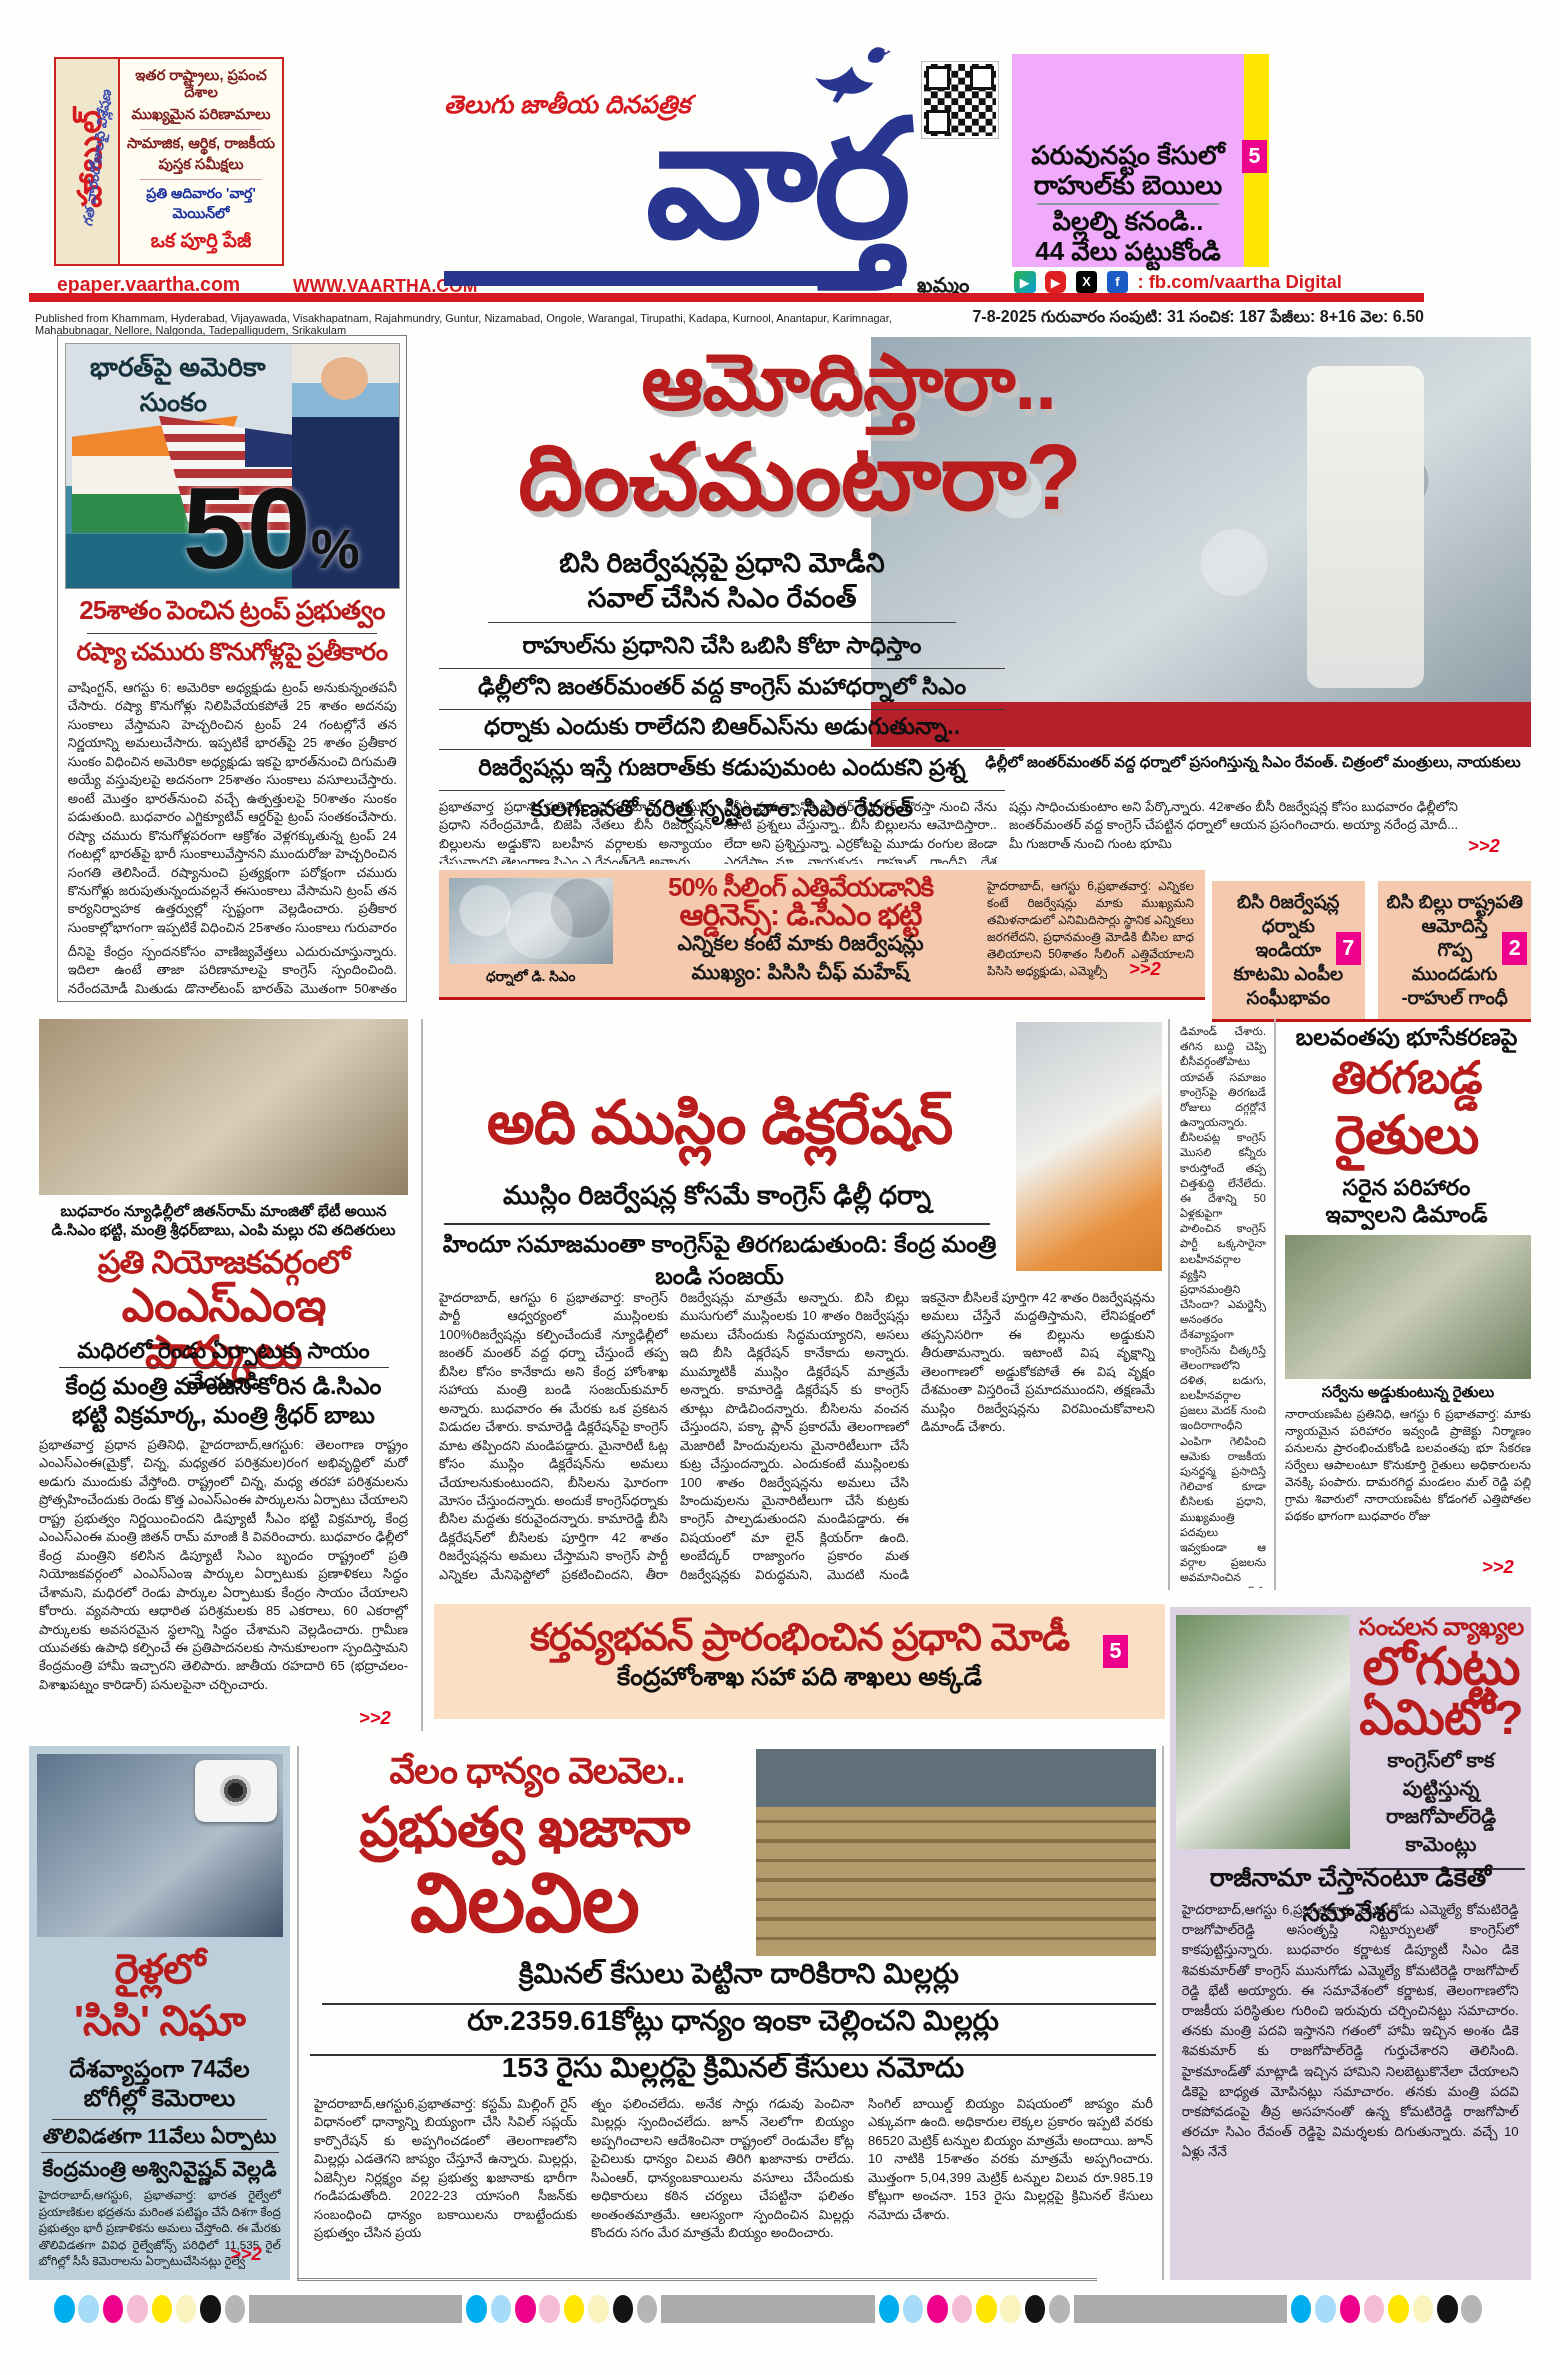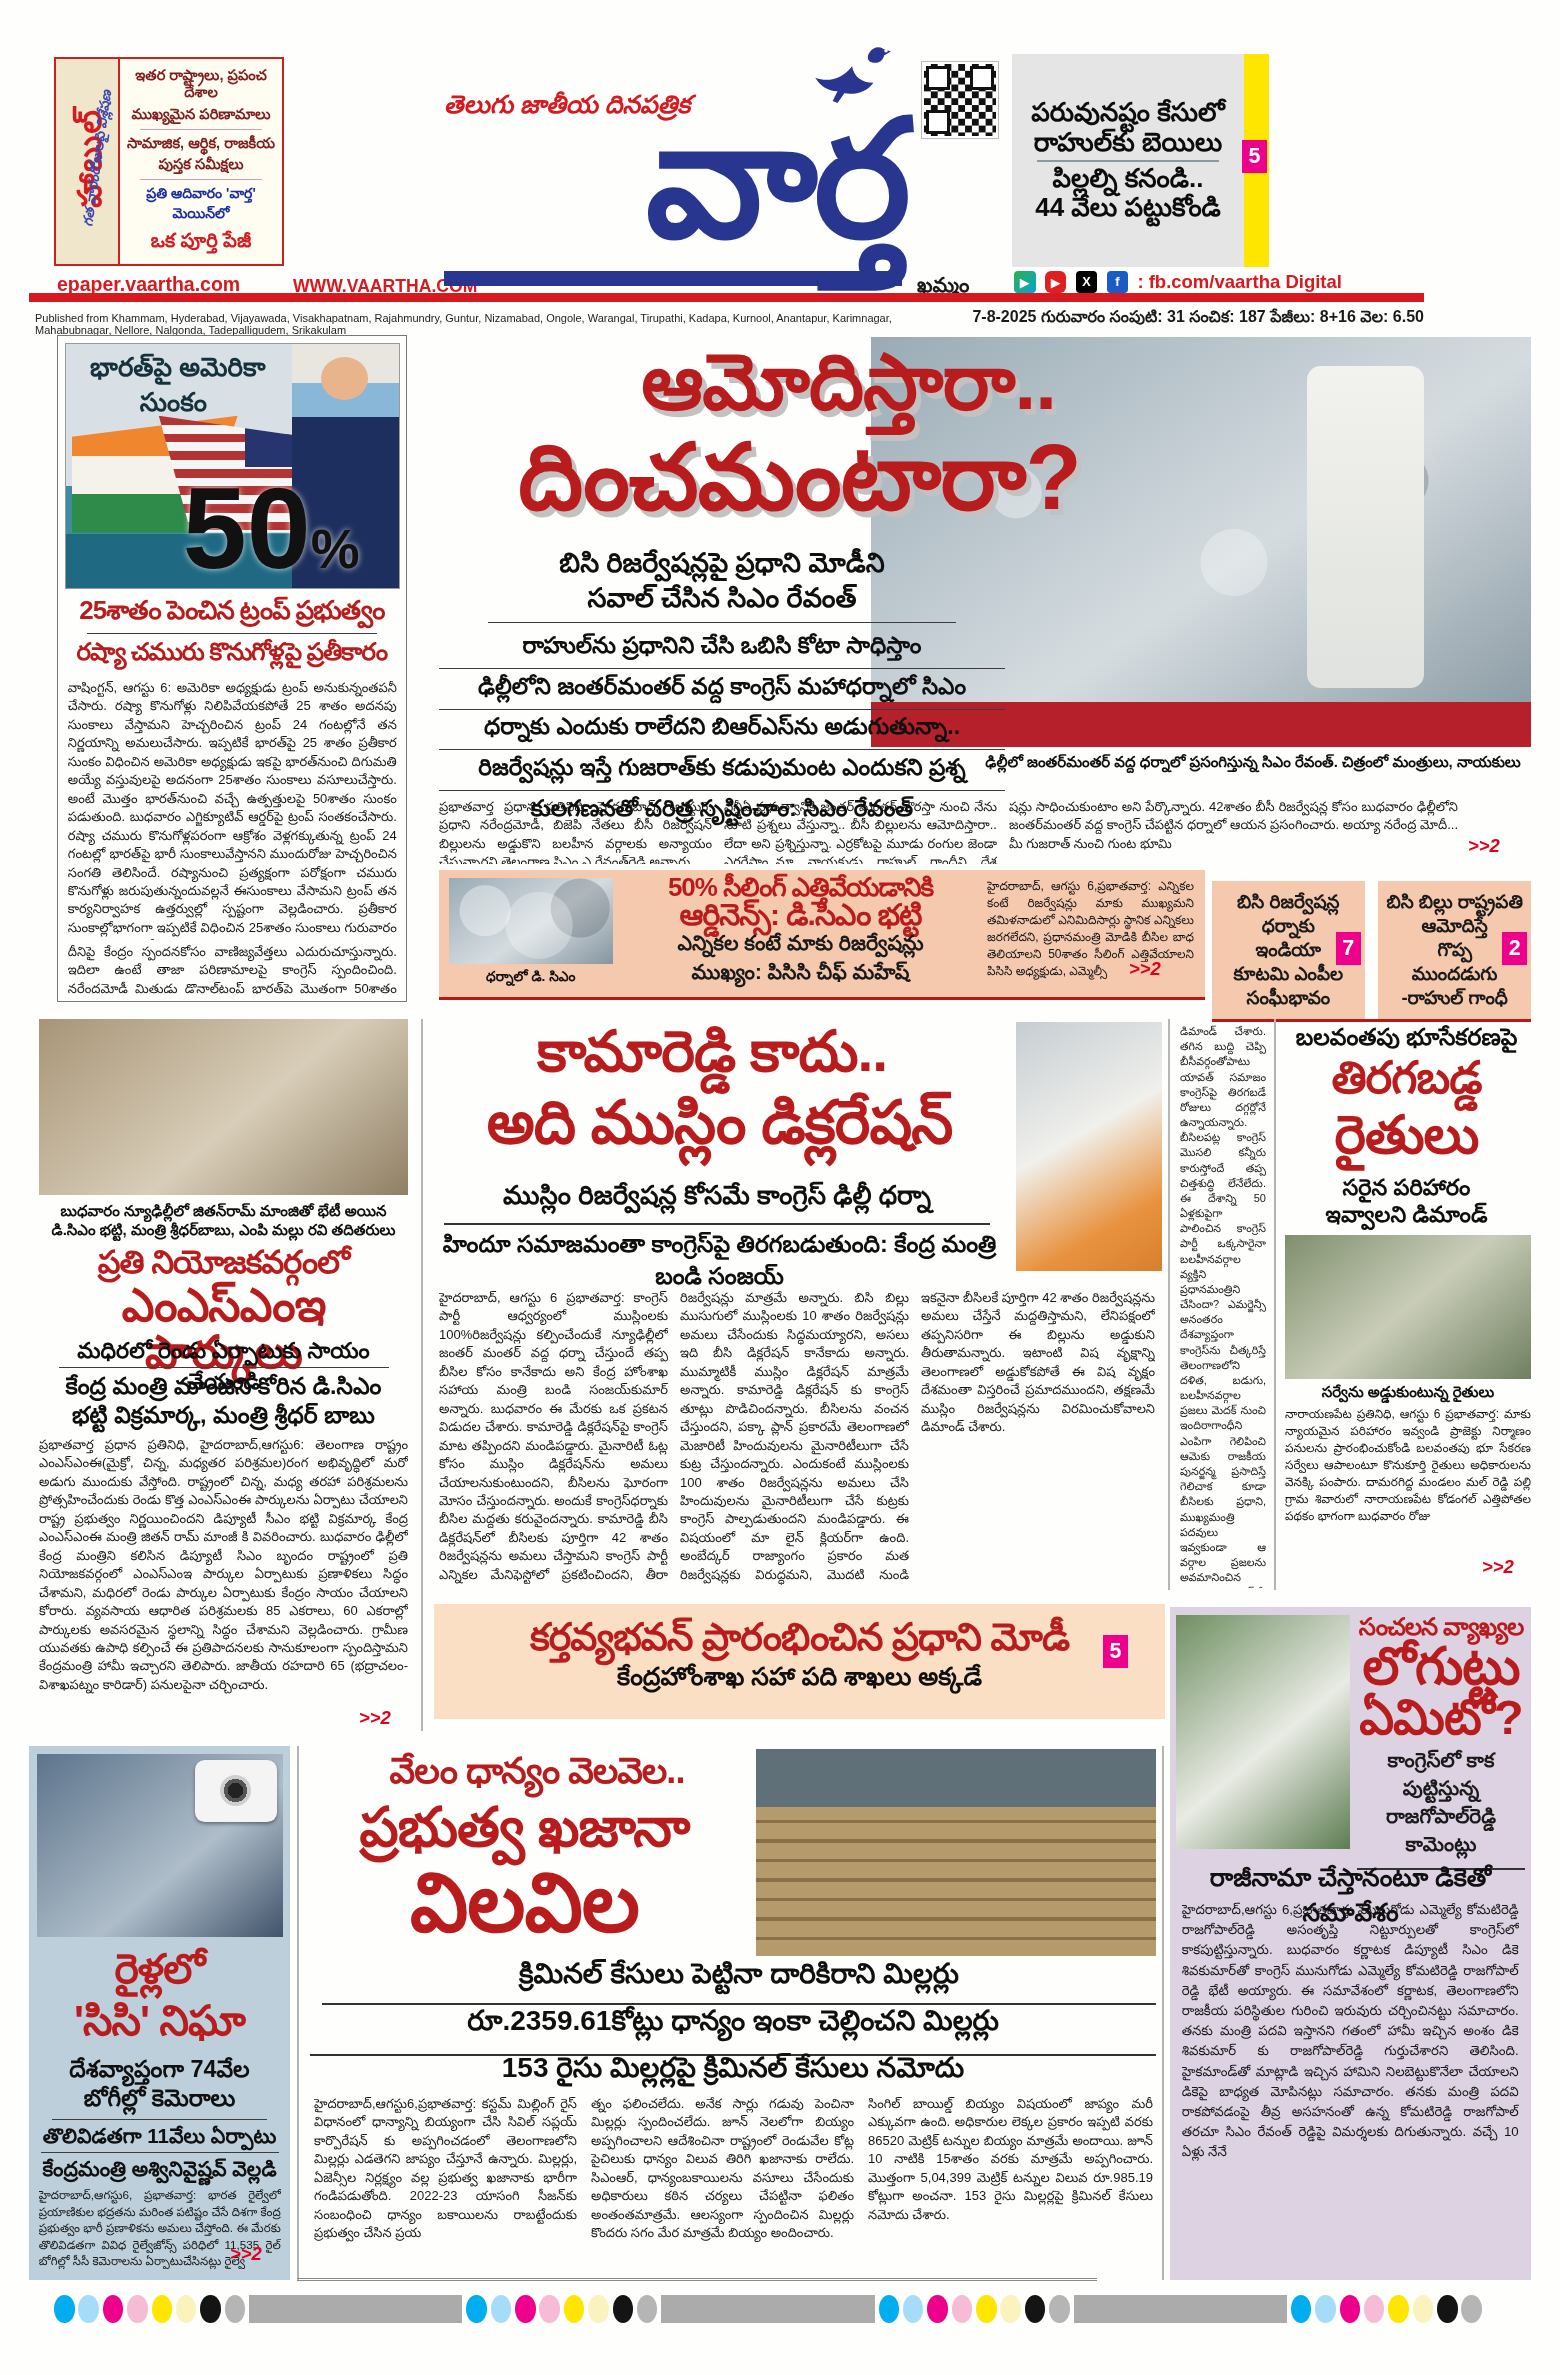--- a/index.html
+++ b/index.html
@@ -33,21 +33,21 @@
          color:#3a49b0;font-weight:700;font-style:italic;font-size:13.7px}
   .promo-right{flex:1;display:flex;flex-direction:column;justify-content:space-evenly;text-align:center;padding:3.9px 2.9px}
   .pg{color:#7f1d1d;font-weight:800;font-size:14.6px;line-height:1.2}
   .pb{color:#1b2f9e;font-weight:800;font-size:14px}
   .pr{color:#d71920;font-weight:900;font-size:19.5px}
   .pdiv{height:1px;background:#d89ab5;margin:1px 17.6px}
   
   .logo{color:#28368f;font-weight:900;line-height:.92;letter-spacing:-3.9px}
   .qr{background:repeating-conic-gradient(#111 0% 25%, #fff 0% 50%) 0 0/13.7px 13.7px;border:2.9px solid #fff;outline:1px solid #bbb}
   .qr .fp{position:absolute;width:17.6px;height:17.6px;border:3.9px solid #111;background:#fff}
-  .topbox{background:#e5e5e5;display:flex;flex-direction:column;justify-content:center;text-align:center;
+  .topbox{background:#f0abfc;display:flex;flex-direction:column;justify-content:flex-end;text-align:center;
           font-weight:800;color:#0c0c0c}
   .tb1{font-size:26px;line-height:1.15}
   .tbdiv{border-top:2.9px double #8a9aa4;margin:2px 25px}
   .ystripe{position:absolute;right:0;top:0;bottom:0;width:25px;background:#ffe600}
   .sic{display:inline-flex;width:21.5px;height:21.5px;border-radius:3.9px;color:#fff;align-items:center;justify-content:center;
        font-size:12.7px;font-weight:800;margin-right:4.9px;vertical-align:middle}
   
   .tg{background:linear-gradient(#d9e0e5 0 58%,#3f8ba0 58% 78%,#1f6a82 78%);overflow:hidden;border:1px solid #9a9a9a}
   .shipL{position:absolute;left:5.9px;bottom:55px;width:166px;height:117px;
          background:linear-gradient(#f0862e 0 34%,#f4f2ea 34% 67%,#2e8b4a 67%);clip-path:polygon(0 18%,100% 0,76% 100%,0 100%)}
@@ -219,21 +219,20 @@
   <div class="abs pcap" style="left:39px;top:1202px;width:369px">బుధవారం న్యూఢిల్లీలో జితన్‌రామ్ మాంజితో భేటీ అయిన డి.సిఎం భట్టి, మంత్రి శ్రీధర్‌బాబు, ఎంపి మల్లు రవి తదితరులు</div>
   <div class="abs hl c" style="left:39px;top:1246px;width:369px;font-size:32px">ప్రతి నియోజకవర్గంలో</div>
   <div class="abs hl c" style="left:39px;top:1282px;width:369px;font-size:46px">ఎంఎస్ఎంఇ పార్కులు</div>
   <div class="abs deckline" style="left:39px;top:1338px;width:369px;font-size:22px">మధిరలో రెండు ఏర్పాటుకు సాయం చేయండి</div>
   <div class="abs tr" style="left:59px;top:1367px;width:330px"></div>
   <div class="abs deckline" style="left:39px;top:1373px;width:369px;font-size:23.4px">కేంద్ర మంత్రి మాంజిని కోరిన డి.సిఎం</div>
   <div class="abs deckline" style="left:39px;top:1402px;width:369px;font-size:23.4px">భట్టి విక్రమార్క, మంత్రి శ్రీధర్ బాబు</div>
   <div class="abs bt j" style="left:39px;top:1436px;width:369px;height:293px">ప్రభాతవార్త ప్రధాన ప్రతినిధి, హైదరాబాద్,ఆగస్టు6: తెలంగాణ రాష్ట్రం ఎంఎస్ఎంఈ(మైక్రో, చిన్న, మధ్యతర పరిశ్రమల)రంగ అభివృద్ధిలో మరో అడుగు ముందుకు వేస్తోంది. రాష్ట్రంలో చిన్న, మధ్య తరహా పరిశ్రమలను ప్రోత్సహించేందుకు రెండు కొత్త ఎంఎస్ఎంఈ పార్కులను ఏర్పాటు చేయాలని రాష్ట్ర ప్రభుత్వం నిర్ణయించిందని డిప్యూటీ సీఎం భట్టి విక్రమార్క కేంద్ర ఎంఎస్ఎంఈ మంత్రి జితన్ రామ్ మాంజీ కి వివరించారు. బుధవారం ఢిల్లీలో కేంద్ర మంత్రిని కలిసిన డిప్యూటీ సిఎం బృందం రాష్ట్రంలో ప్రతి నియోజకవర్గంలో ఎంఎస్ఎంఇ పార్కుల ఏర్పాటుకు ప్రణాళికలు సిద్ధం చేశామని, మధిరలో రెండు పార్కుల ఏర్పాటుకు కేంద్రం సాయం చేయాలని కోరారు. వ్యవసాయ ఆధారిత పరిశ్రమలకు 85 ఎకరాలు, 60 ఎకరాల్లో పార్కులకు అవసరమైన స్థలాన్ని సిద్ధం చేశామని వెల్లడించారు. గ్రామీణ యువతకు ఉపాధి కల్పించే ఈ ప్రతిపాదనలకు సానుకూలంగా స్పందిస్తామని కేంద్రమంత్రి హామీ ఇచ్చారని తెలిపారు. జాతీయ రహదారి 65 (భద్రాచలం-విశాఖపట్నం కారిడార్) పనులపైనా చర్చించారు.</div>
   <div class="abs more" style="left:359px;top:1709px">&gt;&gt;2</div>
 
-  <div class="abs hl c" style="left:439px;top:1022px;width:546px;font-size:57px">కామారెడ్డి కాదు..</div>
   <div class="abs hl c" style="left:434px;top:1092px;width:571px;font-size:60px">అది ముస్లిం డిక్లరేషన్</div>
   <div class="photo abs" style="left:1016px;top:1022px;width:146px;height:249px;background:linear-gradient(150deg,#c6cdd2,#f0f0ec 45%,#e8923f 78%,#d87f2c)"></div>
   <div class="abs deckline" style="left:444px;top:1180px;width:546px;font-size:26px;border-bottom:2px solid #333;padding-bottom:5.9px">ముస్లిం రిజర్వేషన్ల కోసమే కాంగ్రెస్ ఢిల్లీ ధర్నా</div>
   <div class="abs deckline" style="left:434px;top:1231px;width:571px;font-size:23.4px">హిందూ సమాజమంతా కాంగ్రెస్‌పై తిరగబడుతుంది: కేంద్ర మంత్రి బండి సంజయ్</div>
   <div class="abs bt j" style="left:439px;top:1289px;width:229px;height:297px">హైదరాబాద్, ఆగస్టు 6 ప్రభాతవార్త: కాంగ్రెస్ పార్టీ ఆధ్వర్యంలో ముస్లింలకు 100%రిజర్వేషన్లు కల్పించేందుకే న్యూఢిల్లీలో జంతర్ మంతర్ వద్ద ధర్నా చేస్తుందే తప్ప బీసిల కోసం కానేకాదు అని కేంద్ర హోంశాఖ సహాయ మంత్రి బండి సంజయ్‌కుమార్ అన్నారు. బుధవారం ఈ మేరకు ఒక ప్రకటన విడుదల చేశారు. కామారెడ్డి డిక్లరేషన్‌పై కాంగ్రెస్ మాట తప్పిందని మండిపడ్డారు. మైనారిటీ ఓట్ల కోసం ముస్లిం డిక్లరేషన్‌ను అమలు చేయాలనుకుంటుందని, బీసిలను ఘోరంగా మోసం చేస్తుందన్నారు. అందుకే కాంగ్రెస్‌ధర్నాకు బీసిల మద్దతు కరువైందన్నారు. కామారెడ్డి బీసి డిక్లరేషన్‌లో బీసిలకు పూర్తిగా 42 శాతం రిజర్వేషన్లను అమలు చేస్తామని కాంగ్రెస్ పార్టీ ఎన్నికల మేనిఫెస్టోలో ప్రకటించిందని, తీరా చూస్తే బీసి బిల్లు పేరుతో అందులో 10%రిజర్వేషన్లను ముస్లింలకు కట్టబెట్టాలనుకుంటుందన్నారు. మిగిలిన 32 శాతం రిజర్వేషన్లను మాత్రమే బీసిలకు ఇవ్వాలనుకుంటుందని,</div>
   <div class="abs bt j" style="left:680px;top:1289px;width:229px;height:297px">రిజర్వేషన్లు మాత్రమే అన్నారు. బిసి బిల్లు ముసుగులో ముస్లింలకు 10 శాతం రిజర్వేషన్లు అమలు చేసేందుకు సిద్ధమయ్యారని, అసలు ఇది బీసి డిక్లరేషన్ కానేకాదు అన్నారు. ముమ్మాటికీ ముస్లిం డిక్లరేషన్ మాత్రమే అన్నారు. కామారెడ్డి డిక్లరేషన్ కు కాంగ్రెస్ తూట్లు పొడిచిందన్నారు. బీసిలను వంచన చేస్తుందని, పక్కా ప్లాన్ ప్రకారమే తెలంగాణలో మెజారిటీ హిందువులను మైనారిటీలుగా చేసే కుట్ర చేస్తుందన్నారు. ఎందుకంటే ముస్లింలకు 100 శాతం రిజర్వేషన్లను అమలు చేసి హిందువులను మైనారిటీలుగా చేసే కుట్రకు కాంగ్రెస్ పాల్పడుతుందని మండిపడ్డారు. ఈ విషయంలో మా లైన్ క్లియర్‌గా ఉంది. అంబేద్కర్ రాజ్యాంగం ప్రకారం మత రిజర్వేషన్లకు విరుద్ధమని, మొదటి నుండి ముస్లిం రిజర్వేషన్లను వ్యతిరేకిస్తూనే ఉన్నామని స్పష్టం చేశారు.</div>
   <div class="abs bt j" style="left:921px;top:1289px;width:234px;height:297px">ఇకనైనా బీసిలకే పూర్తిగా 42 శాతం రిజర్వేషన్లను అమలు చేస్తేనే మద్దతిస్తామని, లేనిపక్షంలో తప్పనిసరిగా ఈ బిల్లును అడ్డుకుని తీరుతామన్నారు. ఇటాంటి విష వృక్షాన్ని తెలంగాణలో అడ్డుకోకపోతే ఈ విష వృక్షం దేశమంతా విస్తరించే ప్రమాదముందని, తక్షణమే ముస్లిం రిజర్వేషన్లను విరమించుకోవాలని డిమాండ్ చేశారు.</div>
   <div class="abs bt j" style="left:1180px;top:1024px;width:86px;height:564px;font-size:11px;line-height:1.38">డిమాండ్ చేశారు. తగిన బుద్ది చెప్పి బీసీవర్గంతోపాటు యావత్ సమాజం కాంగ్రెస్‌పై తిరగబడే రోజులు దగ్గర్లోనే ఉన్నాయన్నారు. బీసిలపట్ల కాంగ్రెస్ మొసలి కన్నీరు కారుస్తోందే తప్ప చిత్తశుద్ధి లేనేలేదు. ఈ దేశాన్ని 50 ఏళ్లకుపైగా పాలించిన కాంగ్రెస్ పార్టీ ఒక్కసారైనా బలహీనవర్గాల వ్యక్తిని ప్రధానమంత్రిని చేసిందా? ఎమర్జెన్సీ అనంతరం దేశవ్యాప్తంగా కాంగ్రెస్‌ను చీత్కరిస్తే తెలంగాణలోని దళిత, బడుగు, బలహీనవర్గాల ప్రజలు మెదక్ నుంచి ఇందిరాగాంధీని ఎంపిగా గెలిపించి ఆమెకు రాజకీయ పునర్జన్మ ప్రసాదిస్తే గెలిచాక కూడా బీసిలకు ప్రధాని, ముఖ్యమంత్రి పదవులు ఇవ్వకుండా ఆ వర్గాల ప్రజలను అవమానించిన చరిత్ర కాంగ్రెస్‌దే. 1989లో దేశమంతా కాంగ్రెస్ ఘోర ఓటమి పాలైతే ఉమ్మడి ఏపి నుండి కాంగ్రెస్‌కు 39 స్థానాలను తెలుగు ప్రజలు అందించారు. అట్లాగే 2004, 2009లోనూ కాంగ్రెస్‌కు అత్యధిక సంఖ్యలో ఎంపిలను అందించిన తెలుగు ప్రజలను వంచించిన చరిత్ర కాంగ్రెస్‌దే.</div>
 
   <div class="abs deckline" style="left:1282px;top:1024px;width:249px;font-size:23.4px">బలవంతపు భూసేకరణపై</div>

